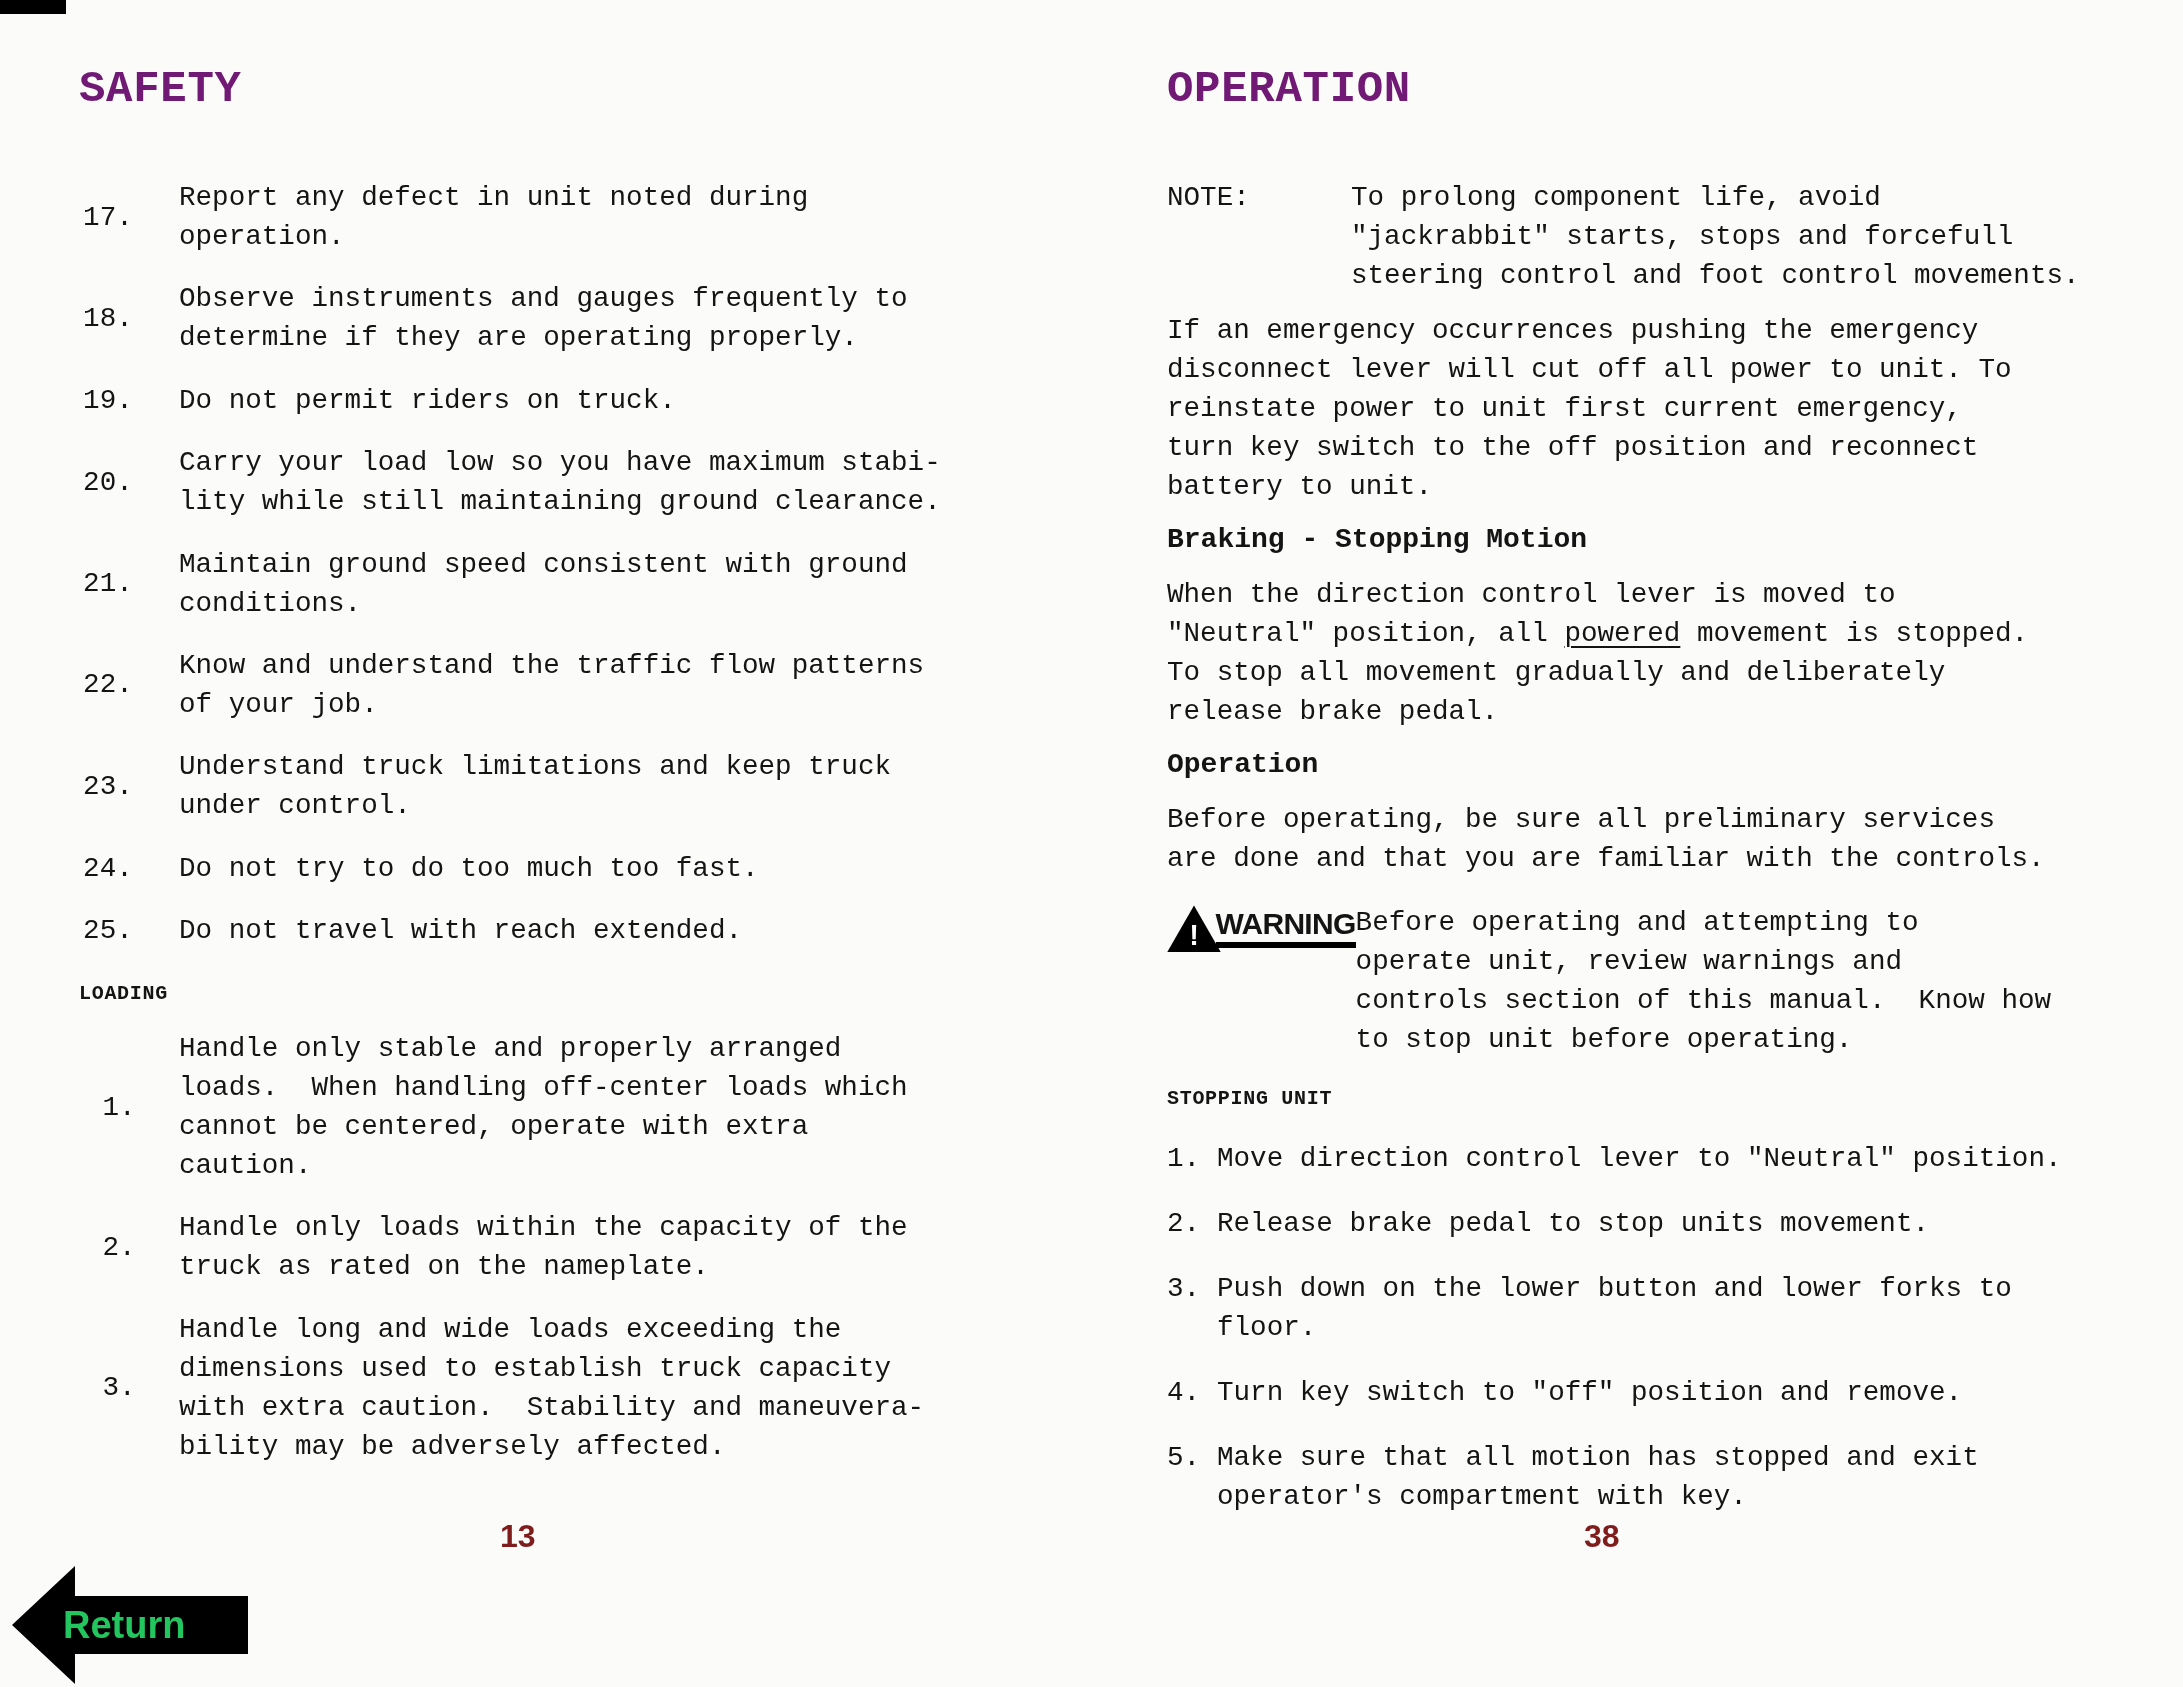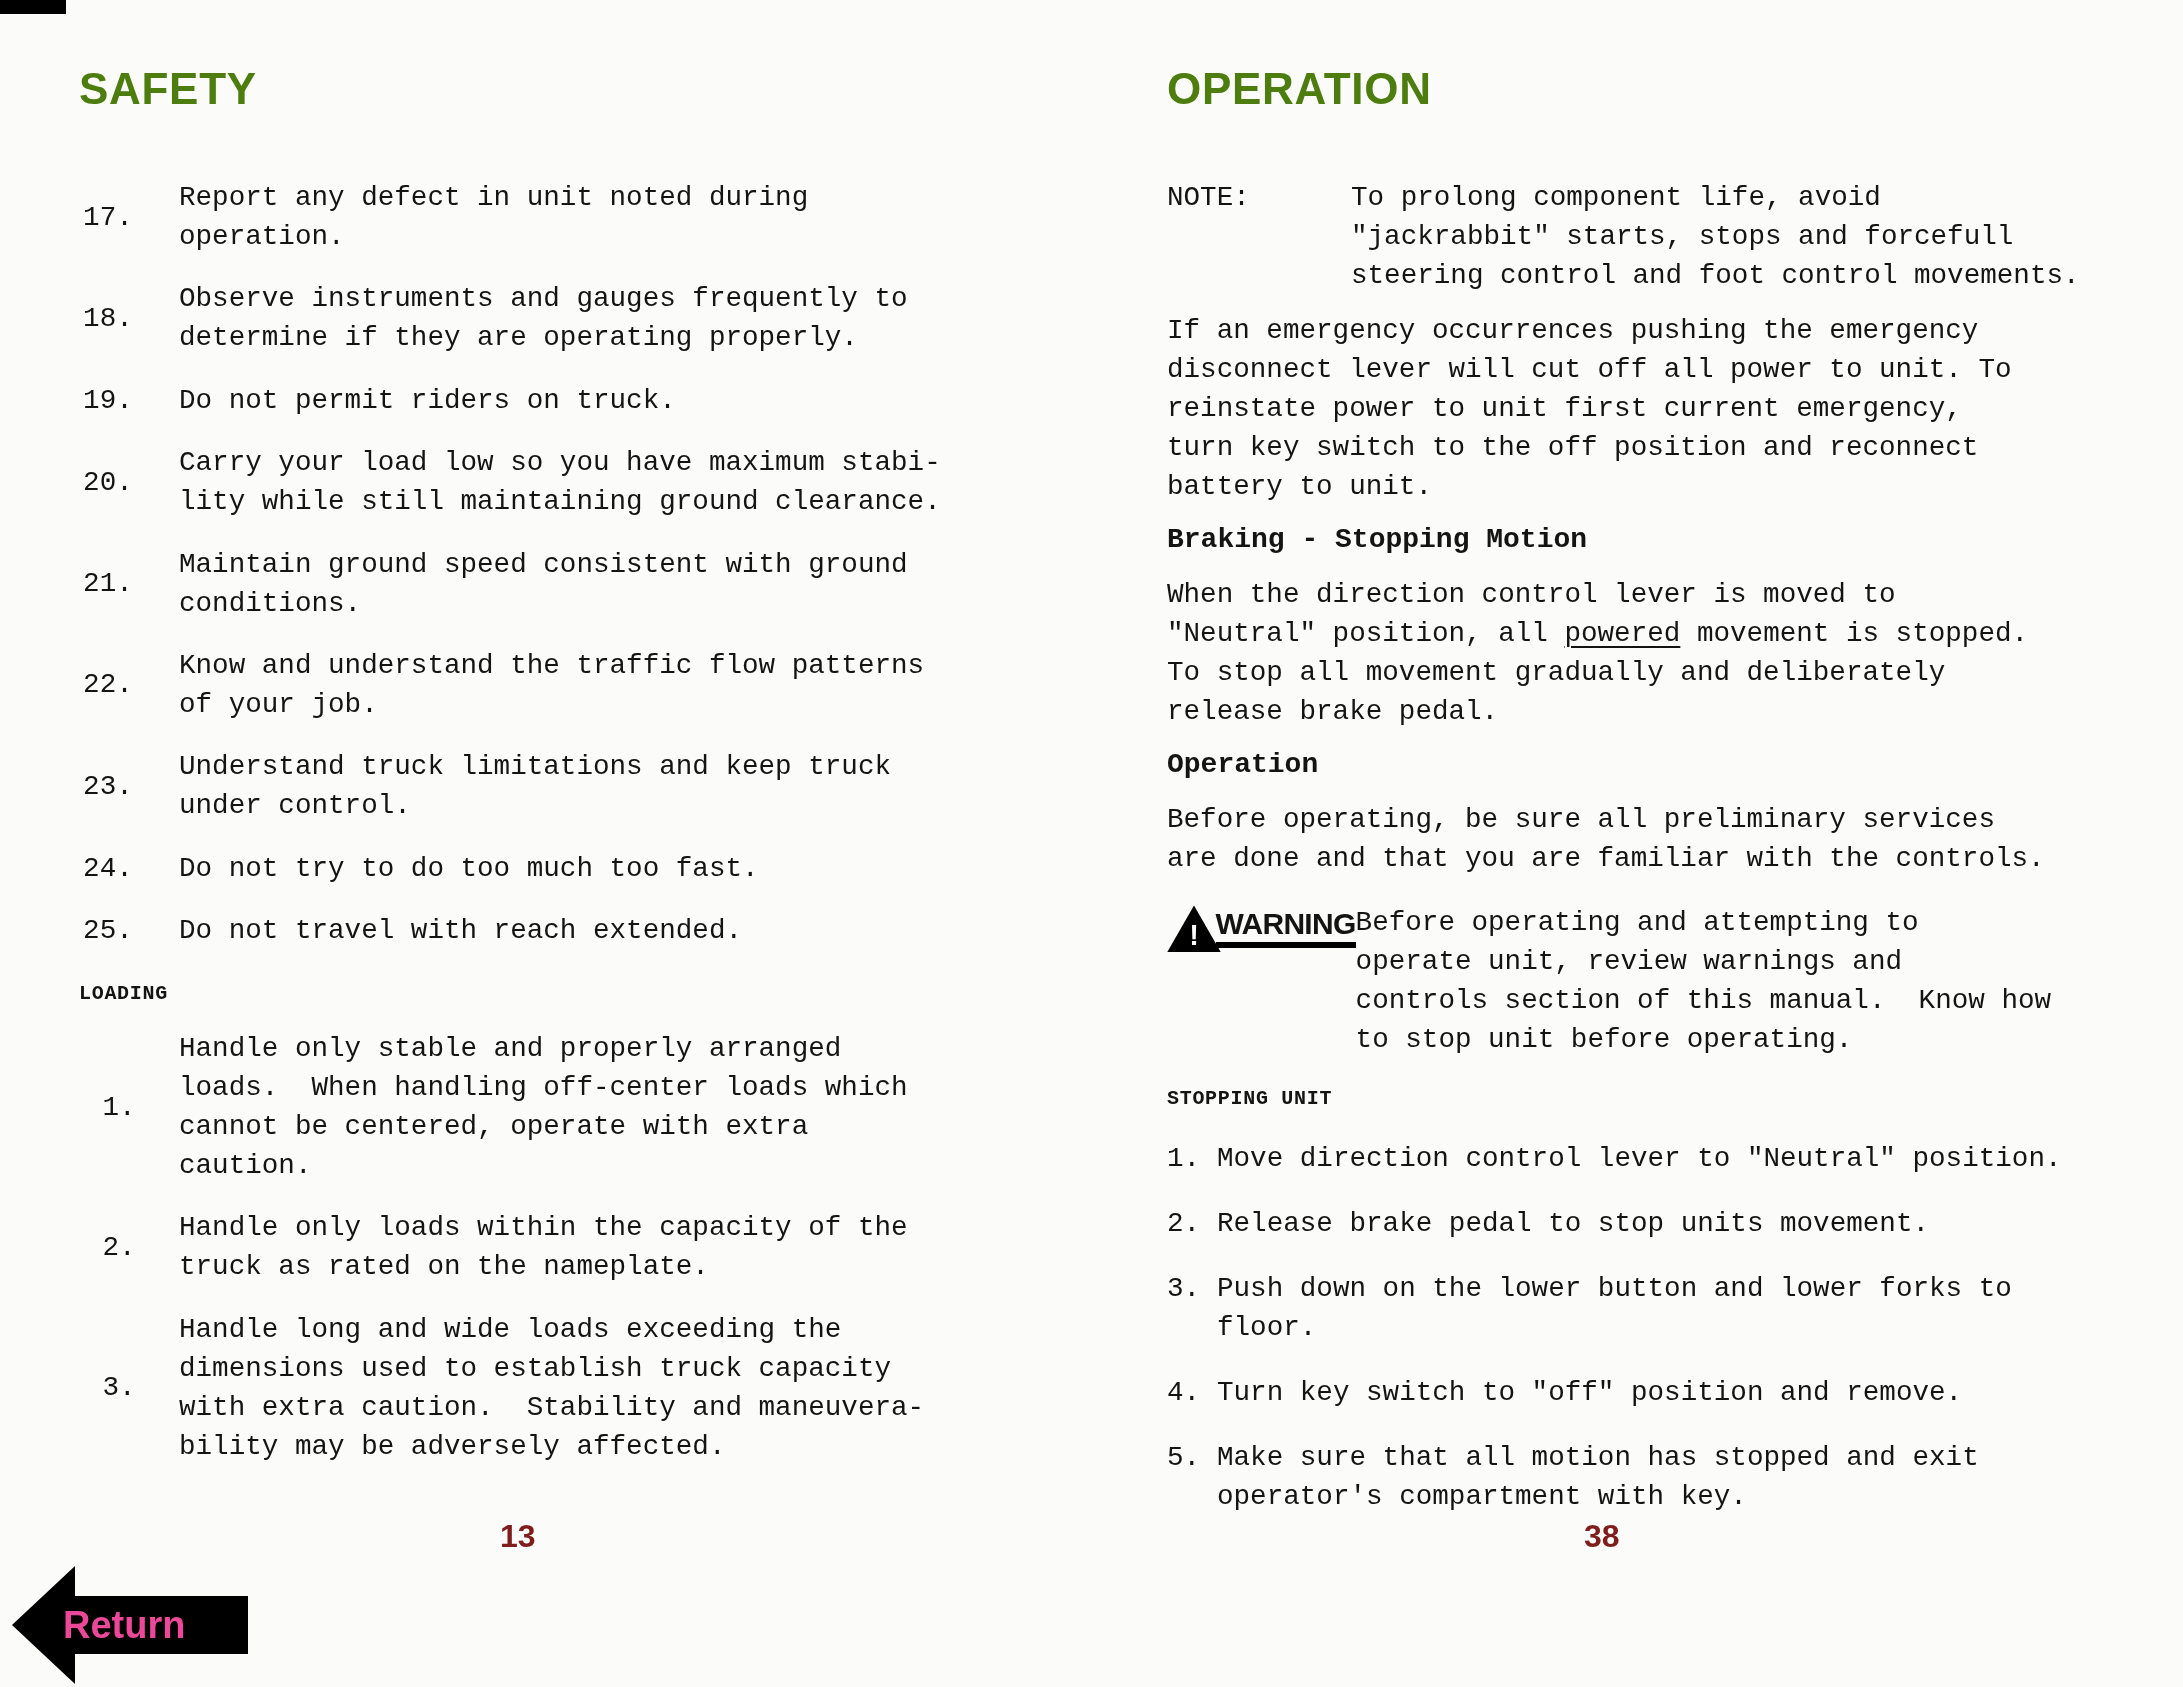--- a/index.html
+++ b/index.html
@@ -7,23 +7,23 @@
     width:2183px;height:1687px;position:relative;overflow:hidden;
     background:#fbfbf9;color:#141414;
     font-family:"Liberation Mono","DejaVu Sans Mono",monospace;
     font-size:27.6px;line-height:39px;
   }
   .artifact{position:absolute;left:0;top:0;width:66px;height:13.8px;background:#000;}
   .col{position:absolute;top:65px;}
   .col-left{left:79px;width:875px;}
   .col-right{left:1167px;width:992px;}
   h1{
-    font-family:Liberation Sans, sans-serif;
+    font-family:Liberation Mono, monospace;
     font-weight:700;font-size:44px;line-height:48px;letter-spacing:0.7px;
-    margin:0 0 65px 0;color:#4d7c0f;
+    margin:0 0 65px 0;color:#701a75;
   }
   .item{display:flex;margin-bottom:23.4px;align-items:center;}
   .item .num{flex:0 0 100px;box-sizing:border-box;padding-left:4.1px;}
   .item .num.n1{padding-left:23.4px;}
   .item2{display:flex;margin-bottom:26px;}
   .item2 .num{flex:0 0 50px;}
   .lines{white-space:pre-wrap;line-height:39px;}
   .subhead{font-weight:700;font-size:28px;margin:13.8px 0 13.8px 0;}
   .caps-head{font-weight:700;font-size:20px;margin:19.3px 0 16.5px 0;letter-spacing:0.7px;}
   .note-row{display:flex;margin-bottom:11px;margin-top:36px;}
@@ -48,21 +48,21 @@
   .stopping .caps-head{margin-bottom:20.7px;}
   .pnum{
     position:absolute;top:1518px;
     font:700 32px "Liberation Sans",sans-serif;color:#7f1d1d;
   }
   .pnum-left{left:500px;}
   .pnum-right{left:1584px;}
   .return{position:absolute;left:12.4px;top:1566px;display:flex;align-items:center;cursor:pointer;}
   .rtip{width:0;height:0;border-top:59px solid transparent;border-bottom:59px solid transparent;border-right:63px solid #000;}
   .rbody{height:58px;width:174px;background:#000;margin-left:-1.4px;display:flex;align-items:center;}
-  .rlabel{color:#ec4899;font:700 38px "Liberation Sans",sans-serif;margin-left:-11px;letter-spacing:0px;}
+  .rlabel{color:#22c55e;font:700 38px "Liberation Sans",sans-serif;margin-left:-11px;letter-spacing:0px;}
 </style>
 </head>
 <body>
 
 <div class="artifact"></div>
 
 <div class="col col-left">
   <h1>SAFETY</h1>
 
   <div class="item">

